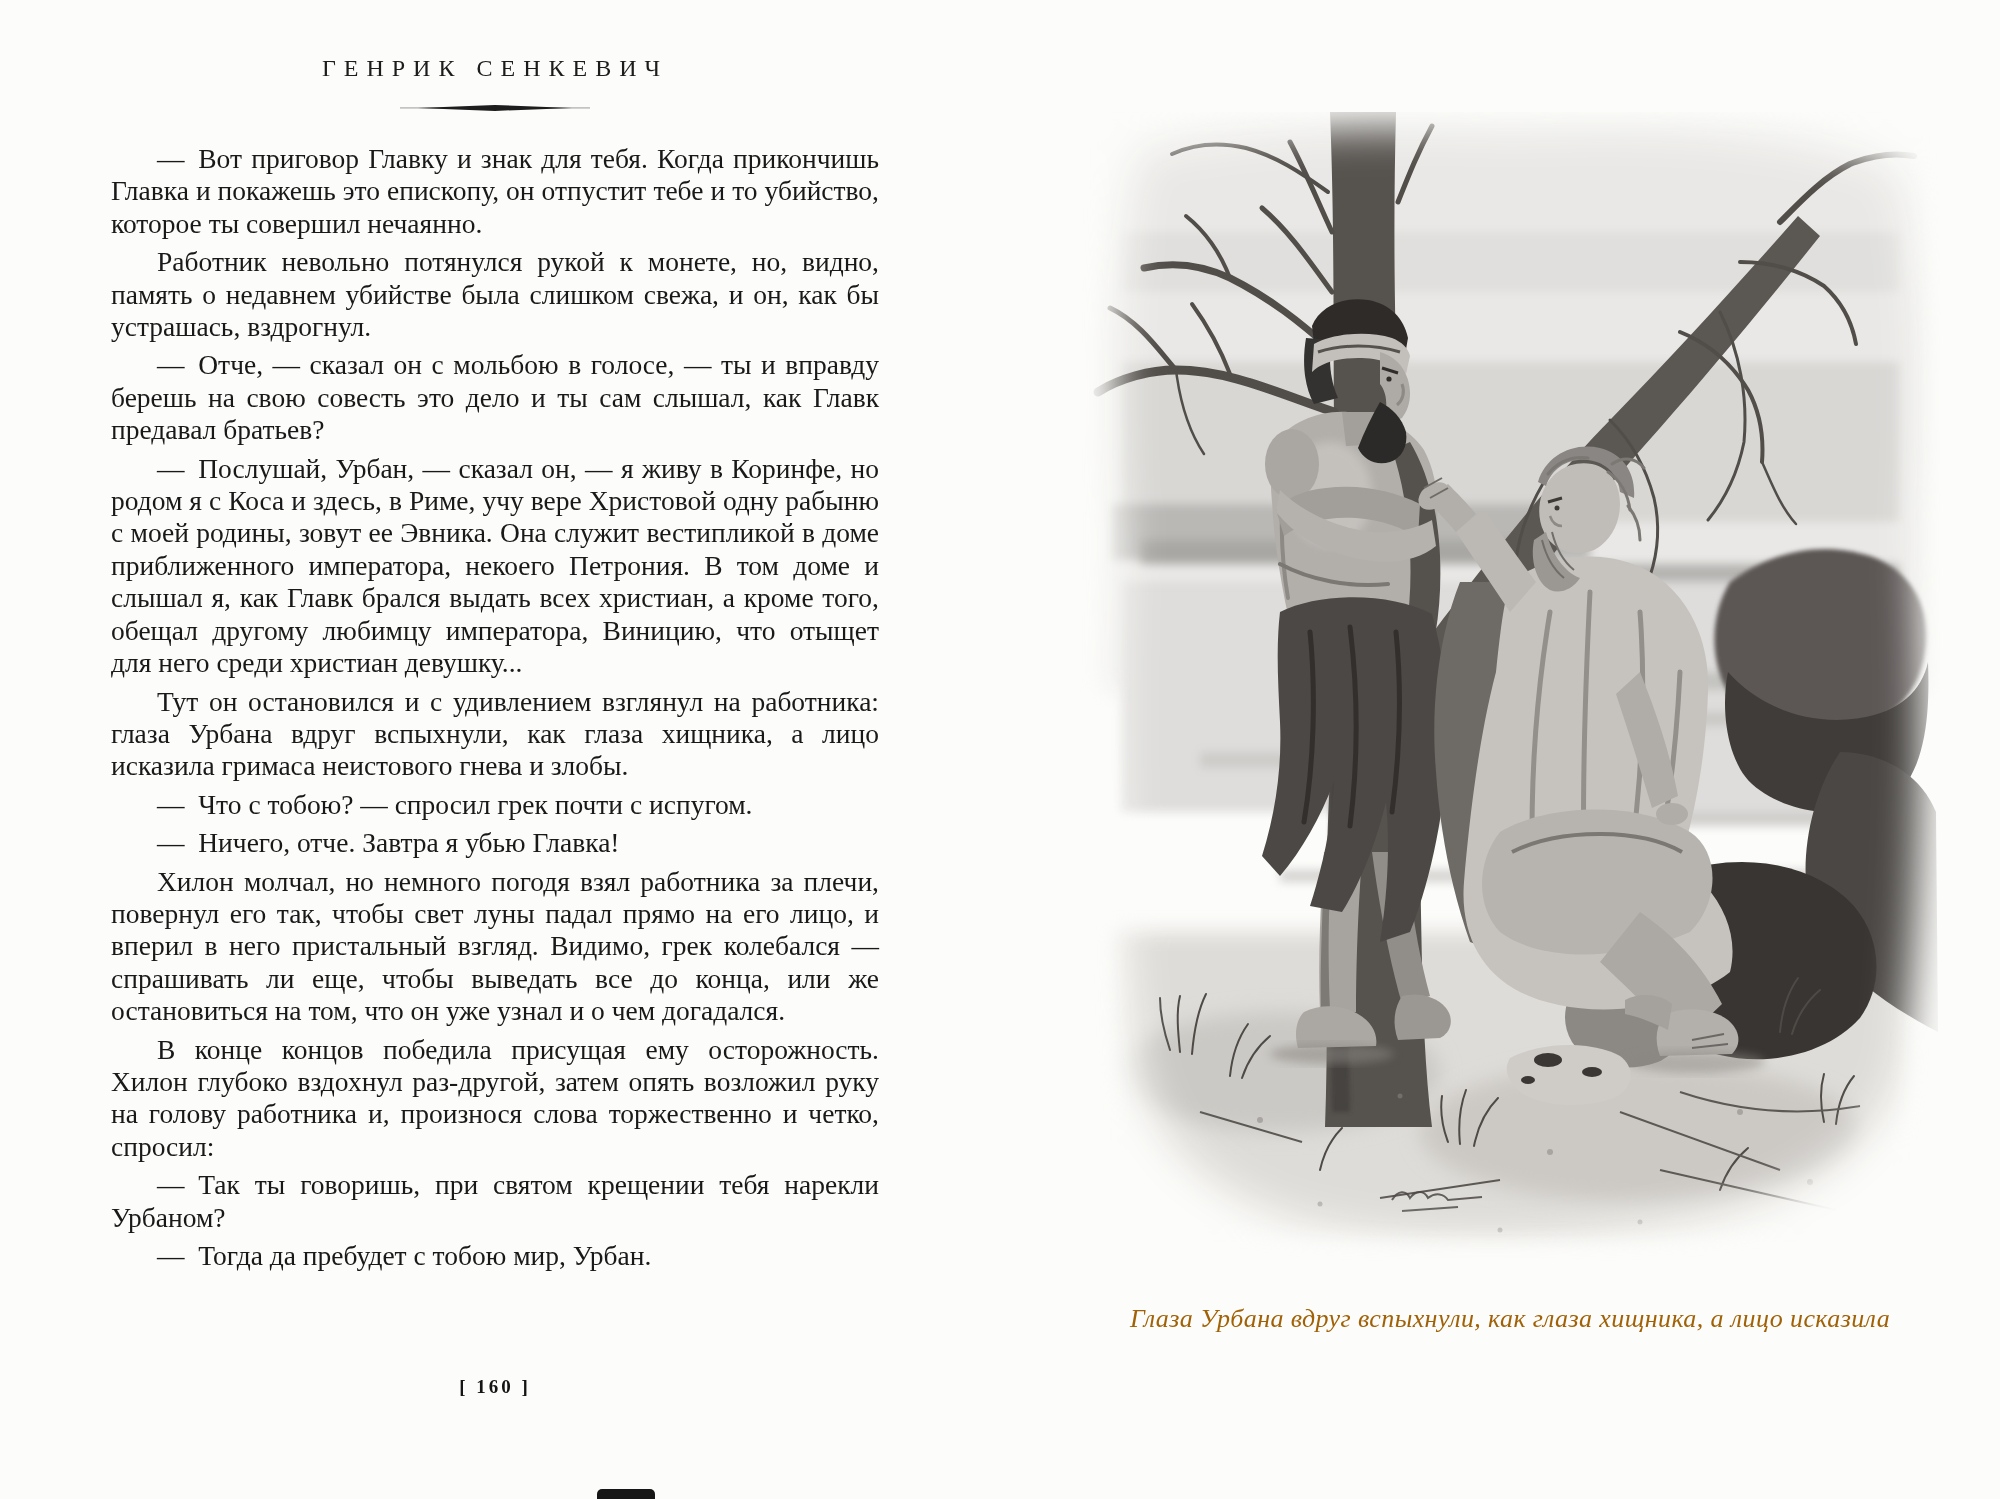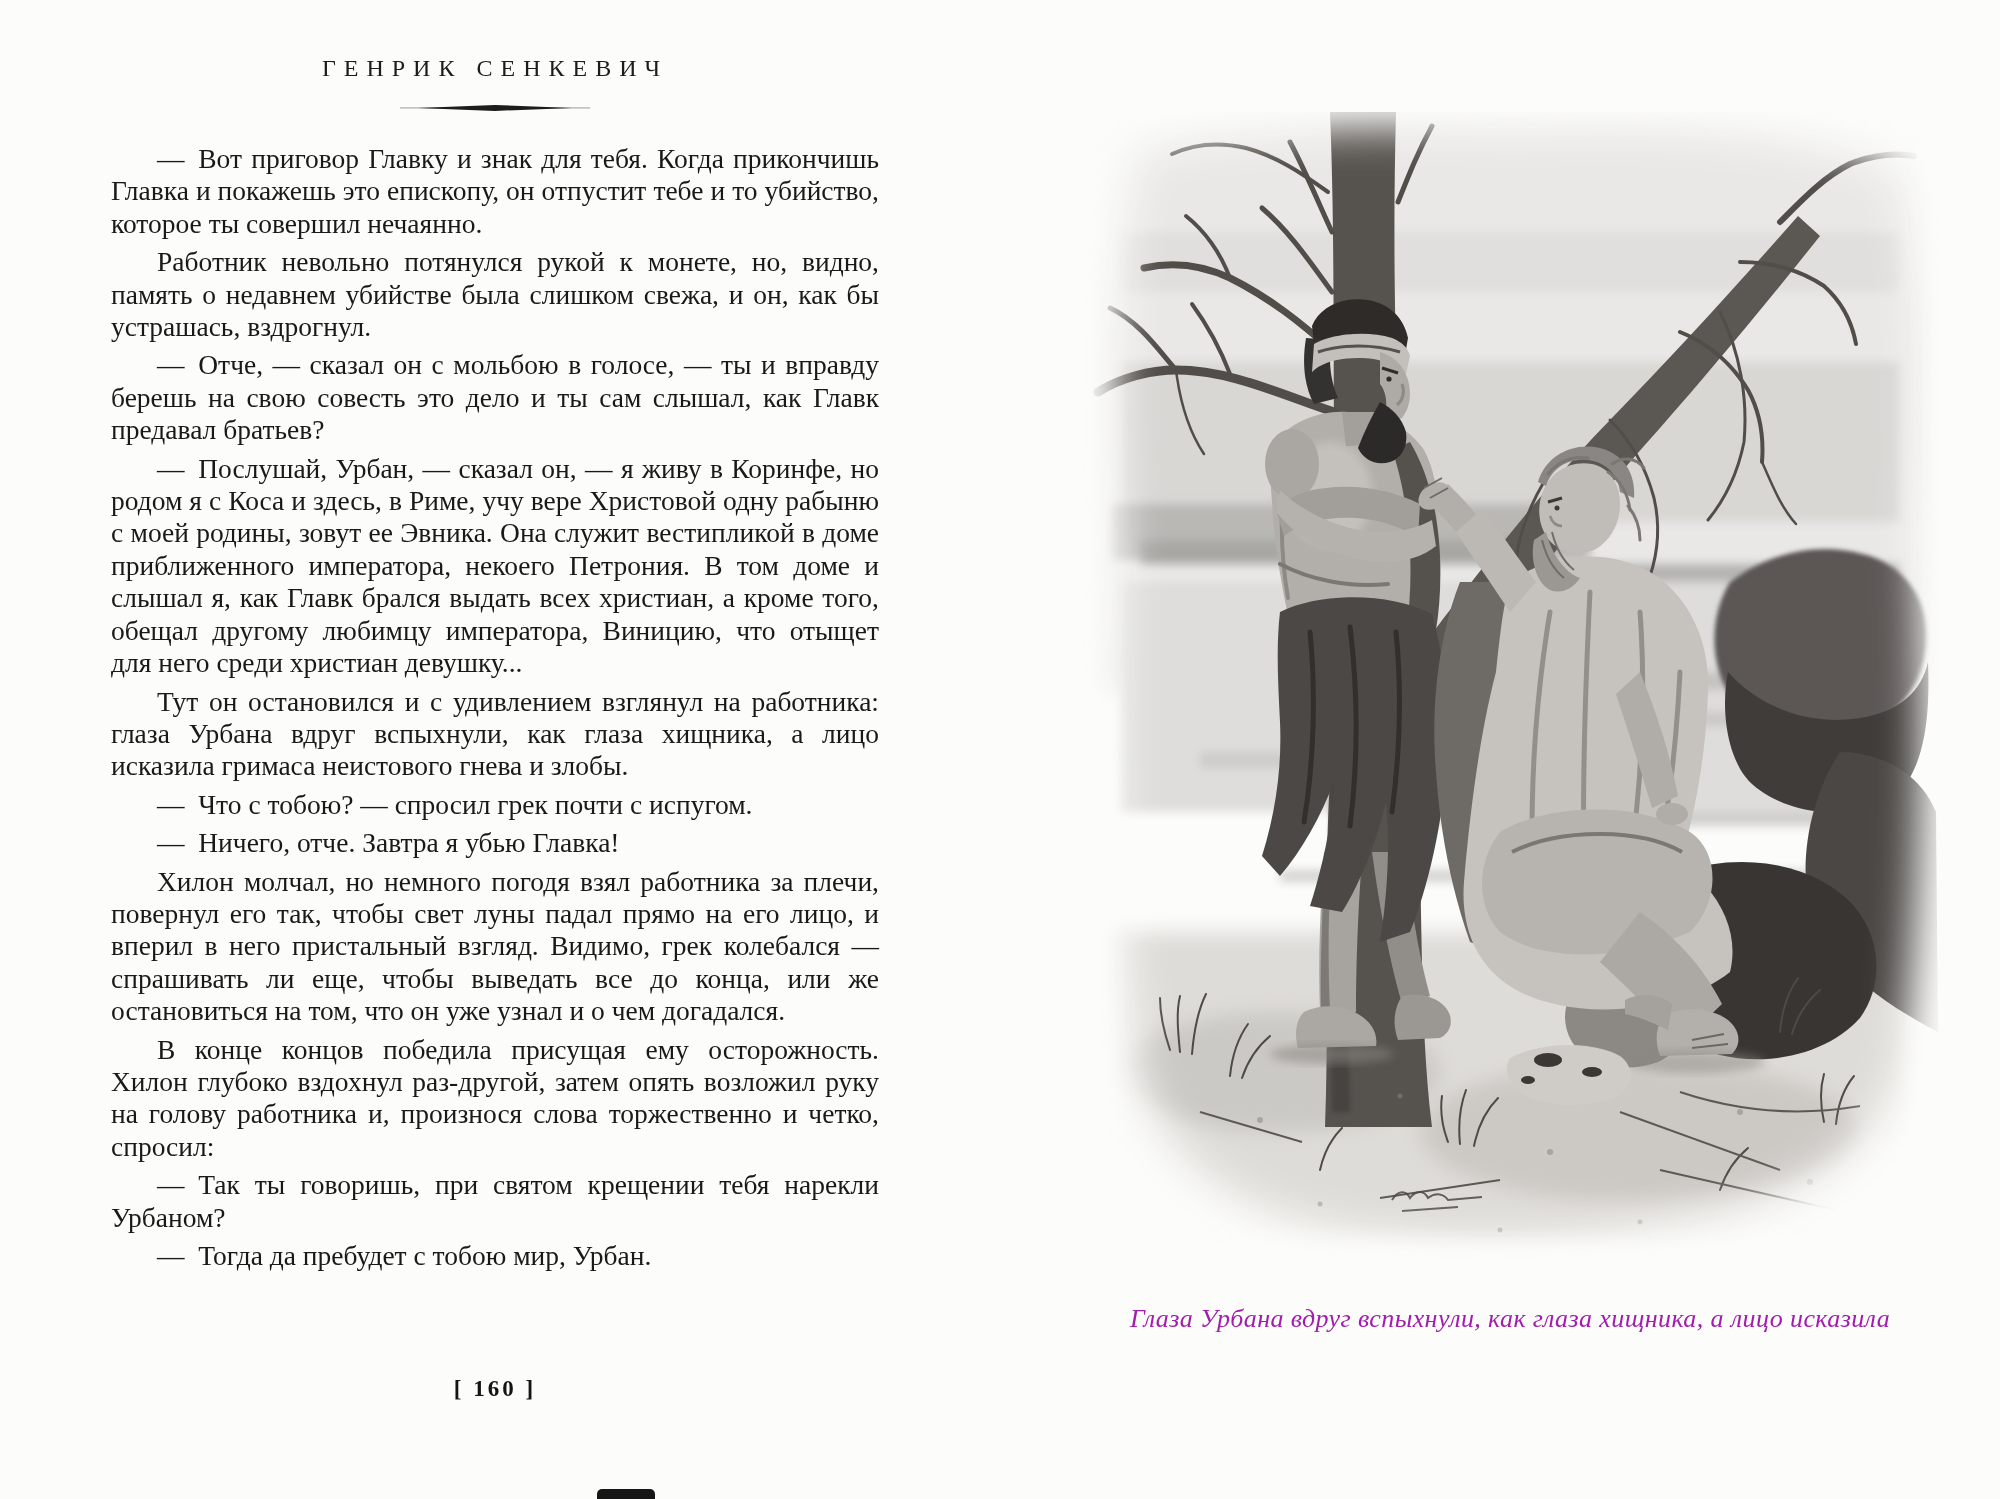--- a/index.html
+++ b/index.html
@@ -26,33 +26,33 @@
   .text-col{
     position:absolute;left:105px;top:137px;width:780px;
     font-size:27.5px;line-height:32.4px;
     text-align:justify;
     color:#191919;
   }
   .text-col .para{margin:6px;text-indent:46px;}
   .folio{
     position:absolute;left:105px;top:1376px;width:780px;
     text-align:center;
-    font-size:23px;font-weight:700;letter-spacing:3px;color:#141414;
+    font-size:19px;font-weight:700;letter-spacing:3px;color:#141414;
   }
   
   .plate{
     position:absolute;left:1080px;top:112px;width:860px;height:1172px;
   }
   .plate svg{display:block;}
   .plate-caption{
     position:absolute;left:1110px;top:1300px;width:800px;
     text-align:center;
     font-style:italic;
     font-size:26px;line-height:37px;
-    color:#a21caf;letter-spacing:.4px;
+    color:#a16207;letter-spacing:.4px;
   }
   .plate-caption span{display:block;}
   .scan-mark{
     position:absolute;left:597px;top:1489px;width:58px;height:10px;
     background:#161616;border-radius:5px 5px 0 0;
   }
 </style>
 </head>
 <body>
 

